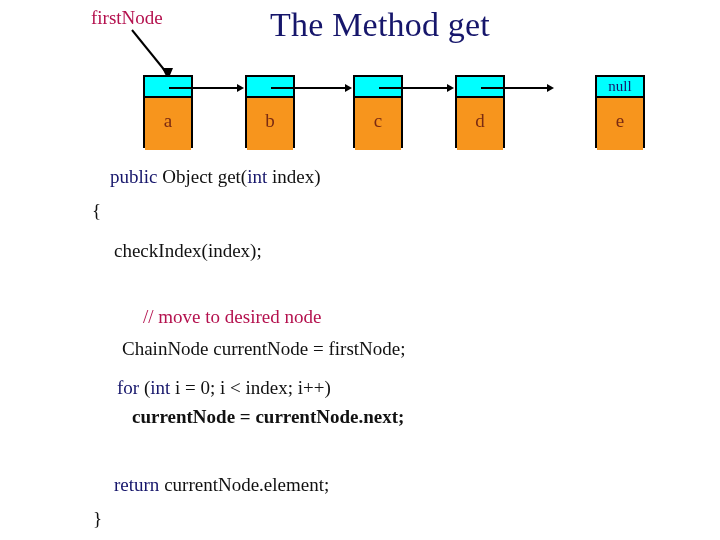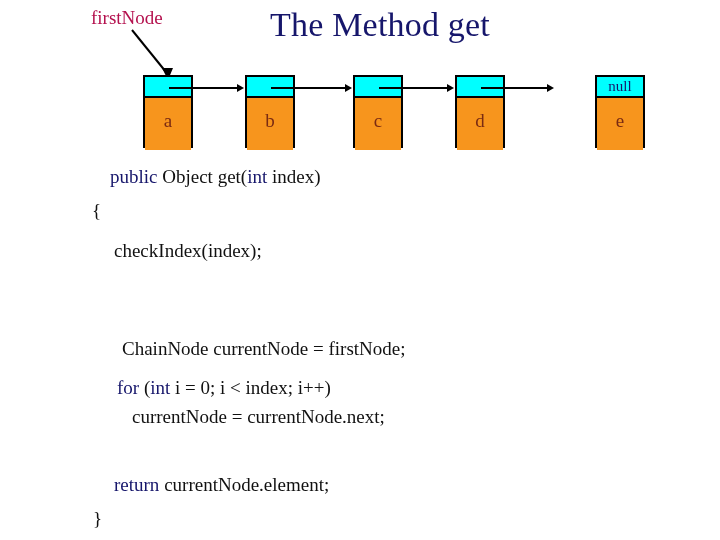--- a/index.html
+++ b/index.html
@@ -177,20 +177,21 @@
       <div class="node" style="left: 555px; top: 75px; margin-left: 40px;">
         <div class="link-cell">null</div>
         <div class="elem-cell">e</div>
       </div>
     </div>
 
   <div class="code" id="code-block">
       <div class="code-line" style="left: 90px; top: 165px; margin-left: 20px;"><span class="kw">public </span><span class="blk">Object get(</span><span class="kw">int</span><span class="blk"> index)</span></div>
       <div class="code-line" style="left: 92px; top: 199px;"><span class="blk">{</span></div>
       <div class="code-line" style="left: 114px; top: 239px; text-align: right;"><span class="blk">checkIndex(index);</span></div>
+      <div class="code-line" style="left: 143px; top: 305px;"><span class="cmt">// move to desired node</span></div>
       <div class="code-line" style="left: 122px; top: 337px;"><span class="blk">ChainNode currentNode = firstNode;</span></div>
       <div class="code-line" style="left: 117px; top: 376px;"><span class="kw">for</span><span class="blk"> (</span><span class="kw">int</span><span class="blk"> i = 0; i &lt; index; i++)</span></div>
-      <div class="code-line" style="left: 132px; top: 405px;"><span class="blk">currentNode = currentNode.next;</span></div>
+      <div class="code-line" style="left: 132px; top: 405px; font-weight: bold;"><span class="blk">currentNode = currentNode.next;</span></div>
       <div class="code-line" style="left: 114px; top: 473px; text-align: center;"><span class="kw">return</span><span class="blk"> currentNode.element;</span></div>
       <div class="code-line" style="left: 93px; top: 507px;"><span class="blk">}</span></div>
     </div>
 
 </div>
 
 </body></html>

